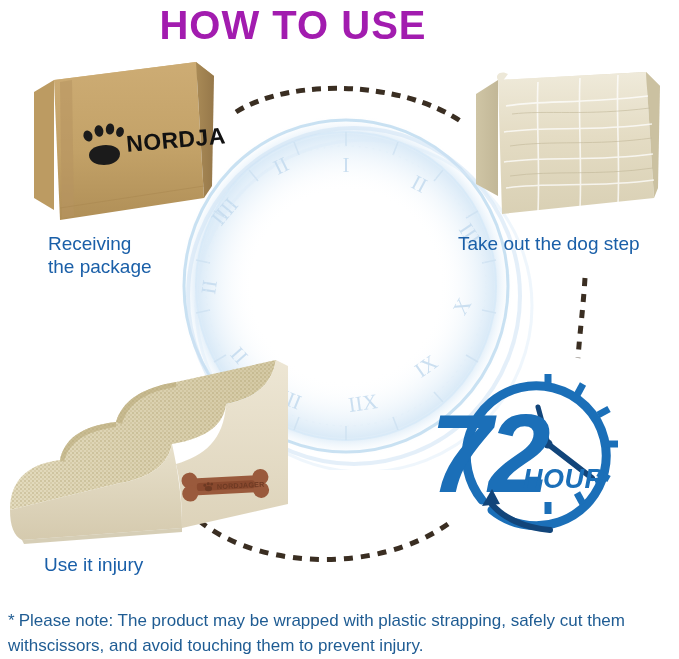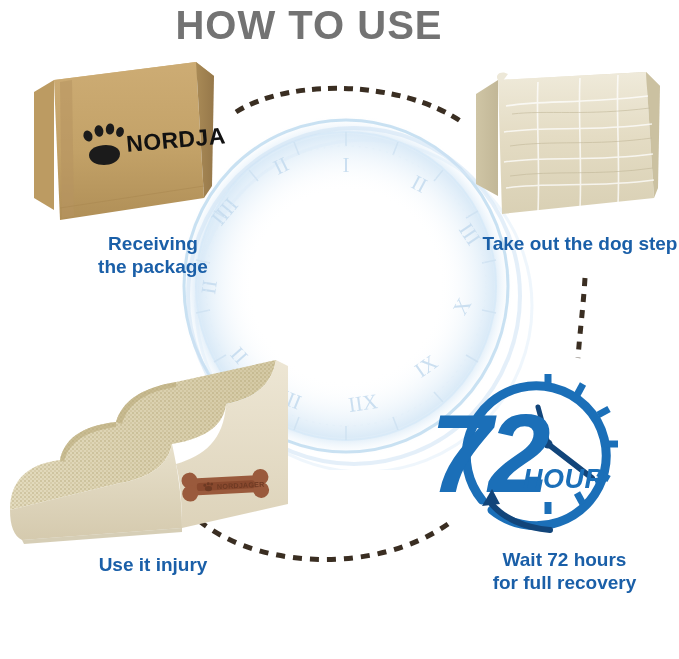--- a/index.html
+++ b/index.html
@@ -11,27 +11,27 @@
     position:relative;
     width:679px;
     height:659px;
     background:#ffffff;
     overflow:hidden;
   }
 
   
   #title{
     position:absolute;
-    left:16px; top:2px;
+    left:0; top:2px;
     width:586px;
     text-align:center;
     font-size:40px;
     font-weight:bold;
     letter-spacing:1px;
-    color:#737373;
+    color:#a21caf;
     line-height:46px;
     white-space:nowrap;
   }
 
   
   #watermark{
     position:absolute;
     left:168px; top:110px;
     width:370px; height:360px;
     pointer-events:none;
@@ -42,24 +42,23 @@
     position:absolute;
     left:0; top:0;
     width:679px; height:659px;
     pointer-events:none;
   }
 
   
   .step-label{
     position:absolute;
     color:#1A5FA8;
-    font-weight:bold;
+    font-weight:normal;
     font-size:19px;
     line-height:23px;
-    text-align:center;
     white-space:pre-line;
   }
   #label-receiving{ left:48px;  top:232px; width:210px; }
   #label-takeout { left:458px; top:232px; width:244px; }
   #label-usesafe { left:44px;  top:553px; width:218px; }
   #label-wait    { left:450px; top:548px; width:229px; }
 
   
   #box-wrap{
     position:absolute;
@@ -361,17 +360,18 @@
     </g>
   </svg>
 
   <div class="step-label" id="label-receiving">Receiving
 the package</div>
 
   <div class="step-label" id="label-takeout">Take out the dog step</div>
 
   <div class="step-label" id="label-usesafe">Use it injury</div>
 
-  <div class="step-label" id="label-wait">Wait 72 hours
-for full recovery</div>
-
+
+  <div id="footnote">
+    <span class="star">*</span><span>Please note: The product may be wrapped with plastic strapping, safely cut them withscissors, and avoid touching them to prevent injury.</span>
+  </div>
 
 </div>
 
 </body></html>

